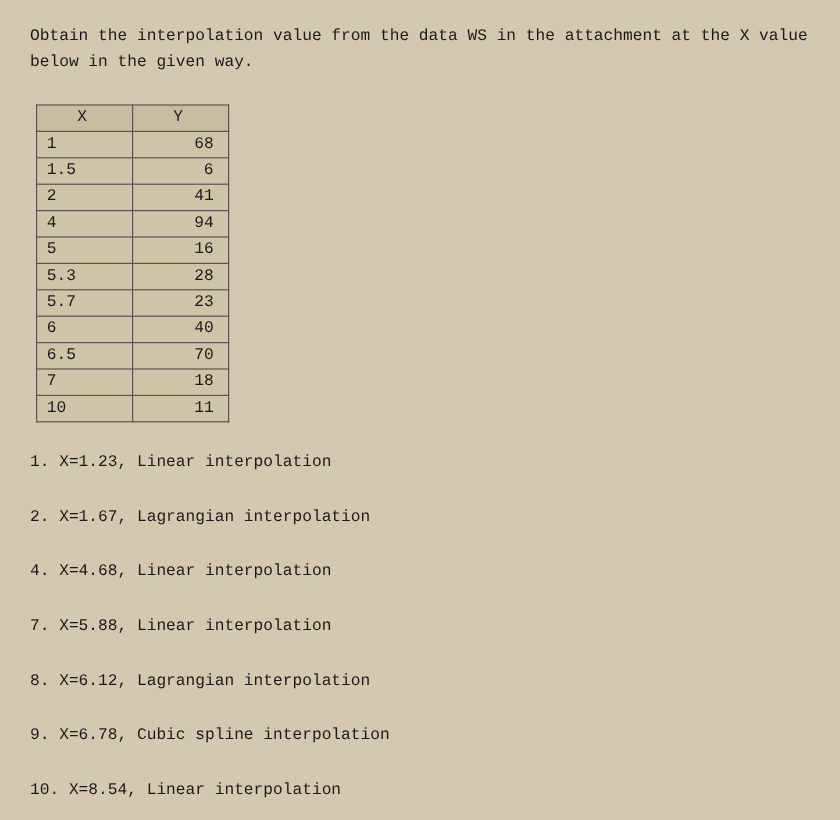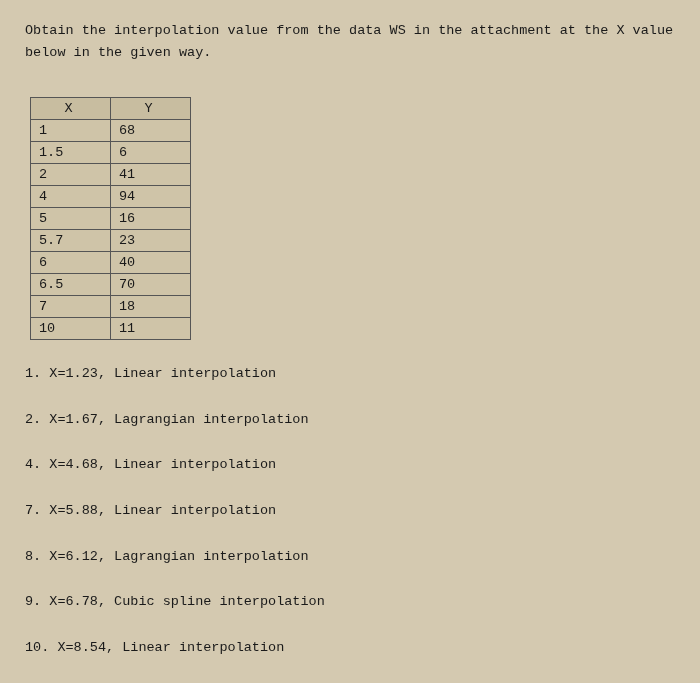--- a/index.html
+++ b/index.html
@@ -14,21 +14,21 @@
       font-size: 14px;
       color: #1a1a1a;
       padding: 20px 25px;
       width: 700px;
       min-height: 683px;
     }
 
     .intro-text {
       font-size: 13.5px;
       line-height: 1.6;
-      margin-bottom: 34px;
+      margin-bottom: 24px;
       font-family: 'Courier New', Courier, monospace;
     }
 
     .data-table {
       border-collapse: collapse;
       margin-bottom: 20px;
       margin-left: 5px;
     }
 
     .data-table th,
@@ -49,21 +49,21 @@
     .data-table td {
       background-color: #cfc4a8;
     }
 
     .data-table td:first-child {
       text-align: left;
       padding-left: 8px;
     }
 
     .data-table td:last-child {
-      text-align: left;
+      text-align: right;
     }
 
     .problems-list {
       list-style: none;
       font-family: 'Courier New', Courier, monospace;
       font-size: 13.5px;
       line-height: 1.75;
     }
 
     .problems-list li {
@@ -103,20 +103,24 @@
       </tr>
       <tr>
         <td>4</td>
         <td>94</td>
       </tr>
       <tr>
         <td>5</td>
         <td>16</td>
       </tr>
       <tr>
+        <td>5.3</td>
+        <td>28</td>
+      </tr>
+      <tr>
         <td>5.7</td>
         <td>23</td>
       </tr>
       <tr>
         <td>6</td>
         <td>40</td>
       </tr>
       <tr>
         <td>6.5</td>
         <td>70</td>

